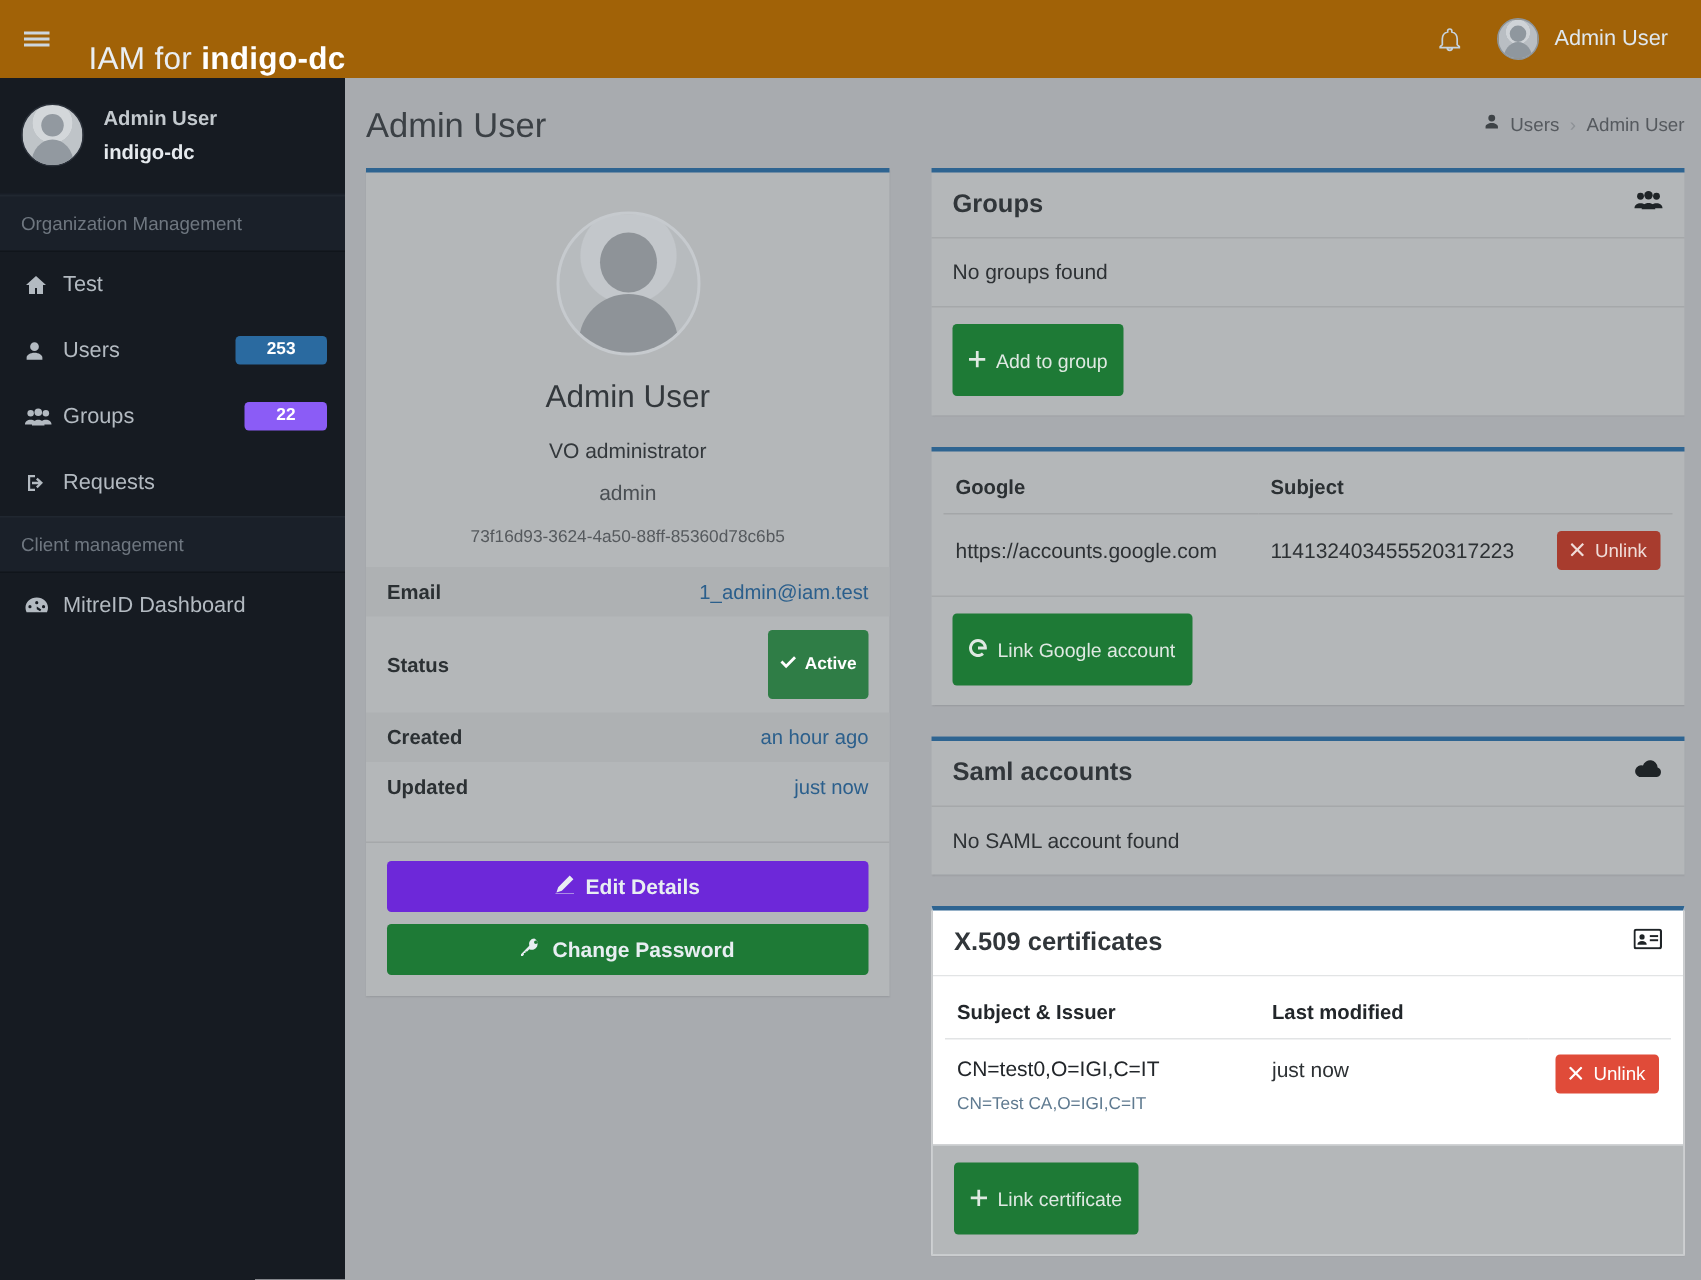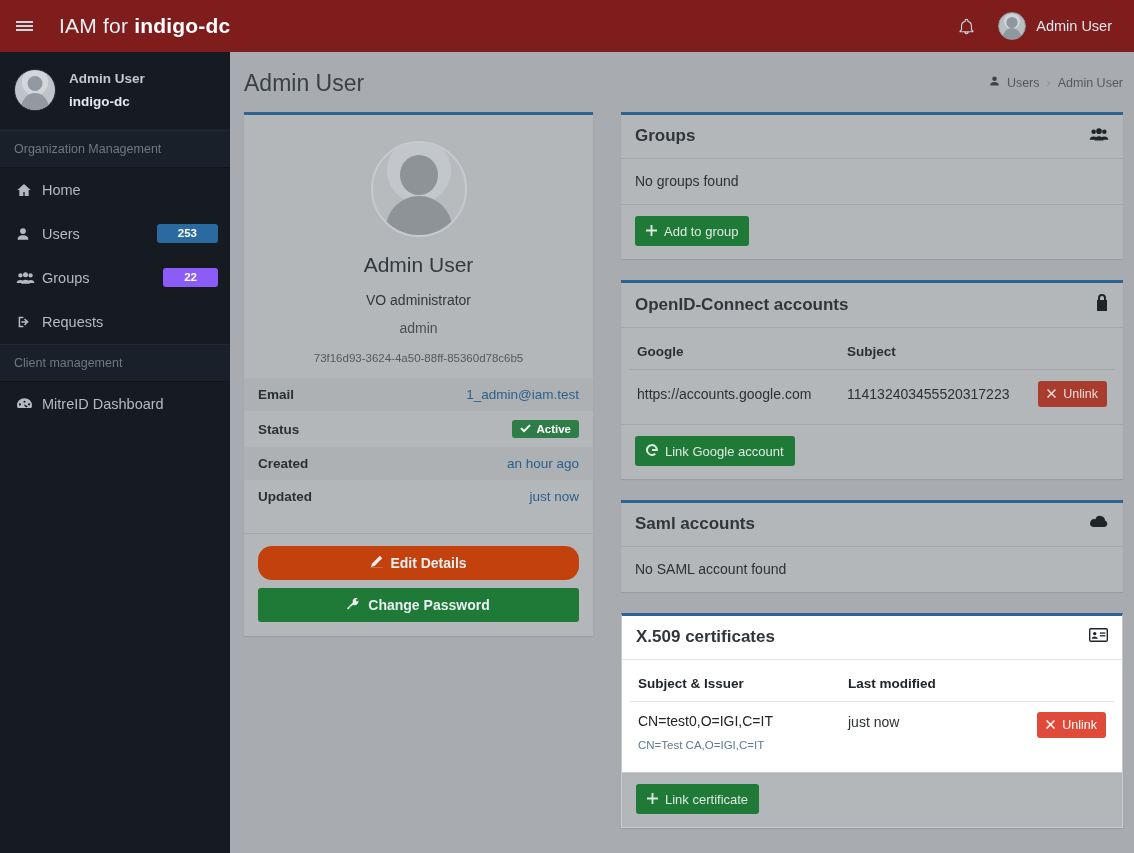--- a/index.html
+++ b/index.html
@@ -7,21 +7,21 @@
     width: 1134px; height: 853px;
     font-family: "Liberation Sans", sans-serif;
     background: #a8abaf;
     overflow: hidden;
   }
   body { position: relative; }
 
   
   .topbar {
     position: absolute; top: 0; left: 0; width: 1134px; height: 52px;
-    background: #7f1d1d; display: flex; align-items: center;
+    background: #a16207; display: flex; align-items: flex-end;
   }
   .hamburger {
     width: 48px; height: 52px; display: flex; align-items: center; justify-content: center;
     cursor: pointer;
   }
   .hamburger span { display: block; width: 17px; height: 2px; background: #cdd6de; margin: 2px 0; }
   .brand {
     color: #e9eef3; font-size: 21px; letter-spacing: .2px; margin-left: 11px;
     white-space: nowrap;
   }
@@ -146,32 +146,32 @@
   .p-uuid { font-size: 11.5px; color: #55595d; margin-top: 16px; margin-bottom: 10px; }
 
   .drow {
     display: flex; align-items: center; padding: 9px 14px; font-size: 13.5px;
   }
   .drow:nth-child(odd) { background: #aeb1b3; }
   .drow .k { font-weight: bold; color: #2b3033; }
   .drow .v { margin-left: auto; color: #2b5f8c; }
   .lbl-ok {
     background: #2f7d46; color: #fff; font-size: 11.5px; font-weight: bold;
-    padding: 3px 8px; border-radius: 3px; display: inline-flex; align-items: center; gap: 5px;
+    padding: 17px 8px; border-radius: 3px; display: inline-flex; align-items: center; gap: 5px;
   }
   .card-actions { padding: 12px 14px 14px 14px; border-top: 1px solid #a5a8aa; }
   .btn {
     display: inline-flex; align-items: center; justify-content: center; gap: 7px;
     font-size: 14px; border: none; border-radius: 3px; cursor: pointer;
     color: #e8eef2; font-family: "Liberation Sans", sans-serif;
   }
   .btn-block { width: 100%; height: 34px; font-weight: bold; }
-  .btn-primary { background: #c2410c; border-radius: 14px; }
+  .btn-primary { background: #6d28d9; }
   .btn-success { background: #1e7a36; }
-  .btn-sm { height: 30px; padding: 0 11px; font-size: 13px; }
+  .btn-sm { height: 48px; padding: 0 11px; font-size: 13px; }
   .btn-green { background: #1e7a36; color: #dfe9e2; }
   .btn-danger { background: #a83c2e; color: #f0dcd8; height: 26px; padding: 0 9px; font-size: 12.5px; border-radius: 3px; }
   .btn-danger.bright { background: #e04b39; color: #fff; }
   .btn svg { fill: currentColor; }
 
   
   table.tbl { width: 100%; border-collapse: collapse; font-size: 14px; }
   table.tbl th {
     text-align: left; font-size: 13.5px; font-weight: bold; color: #2b3033;
     padding: 4px 8px 10px 8px;
@@ -228,21 +228,21 @@
   </div>
 
   <div class="side-section">Organization Management</div>
 
   <div class="side-item">
     <span class="ico">
       <svg width="16" height="16" viewBox="0 0 24 24">
           <path d="M12 3 2 12h3v9h6v-6h2v6h6v-9h3z"></path>
         </svg>
     </span>
-    <span class="lbl">Home</span>
+    <span class="lbl">Test</span>
   </div>
 
   <div class="side-item">
     <span class="ico">
       <svg width="14" height="16" viewBox="0 0 24 24">
           <path d="M12 12a5 5 0 1 0 0-10 5 5 0 0 0 0 10zm0 2c-5 0-9 2.6-9 5.4V22h18v-2.6c0-2.8-4-5.4-9-5.4z"></path>
         </svg>
     </span>
     <span class="lbl">Users</span>
     <span class="badge blue">253</span>
@@ -382,28 +382,20 @@
               <svg width="11" height="11" viewBox="0 0 12 12">
                   <path d="M5 0h2v5h5v2H7v5H5V7H0V5h5z"></path>
                 </svg>
             </span>
             <span>Add to group</span>
           </button>
         </div>
       </div>
 
       <div class="panel">
-        <div class="panel-head">
-          <span class="panel-title">OpenID-Connect accounts</span>
-          <span class="hicon">
-            <svg width="14" height="17" viewBox="0 0 14 17">
-                <path d="M7 0a4 4 0 0 0-4 4v2H2v11h10V6h-1V4a4 4 0 0 0-4-4zm0 2a2 2 0 0 1 2 2v2H5V4a2 2 0 0 1 2-2z"></path>
-              </svg>
-          </span>
-        </div>
         <div class="panel-body" style="padding:12px 8px 6px 8px">
           <table class="tbl">
             <thead>
                 <tr>
               <th style="width:210px">Google</th>
               <th>Subject</th>
               <th style="width:95px"></th>
             </tr>
               </thead>
             <tbody>

